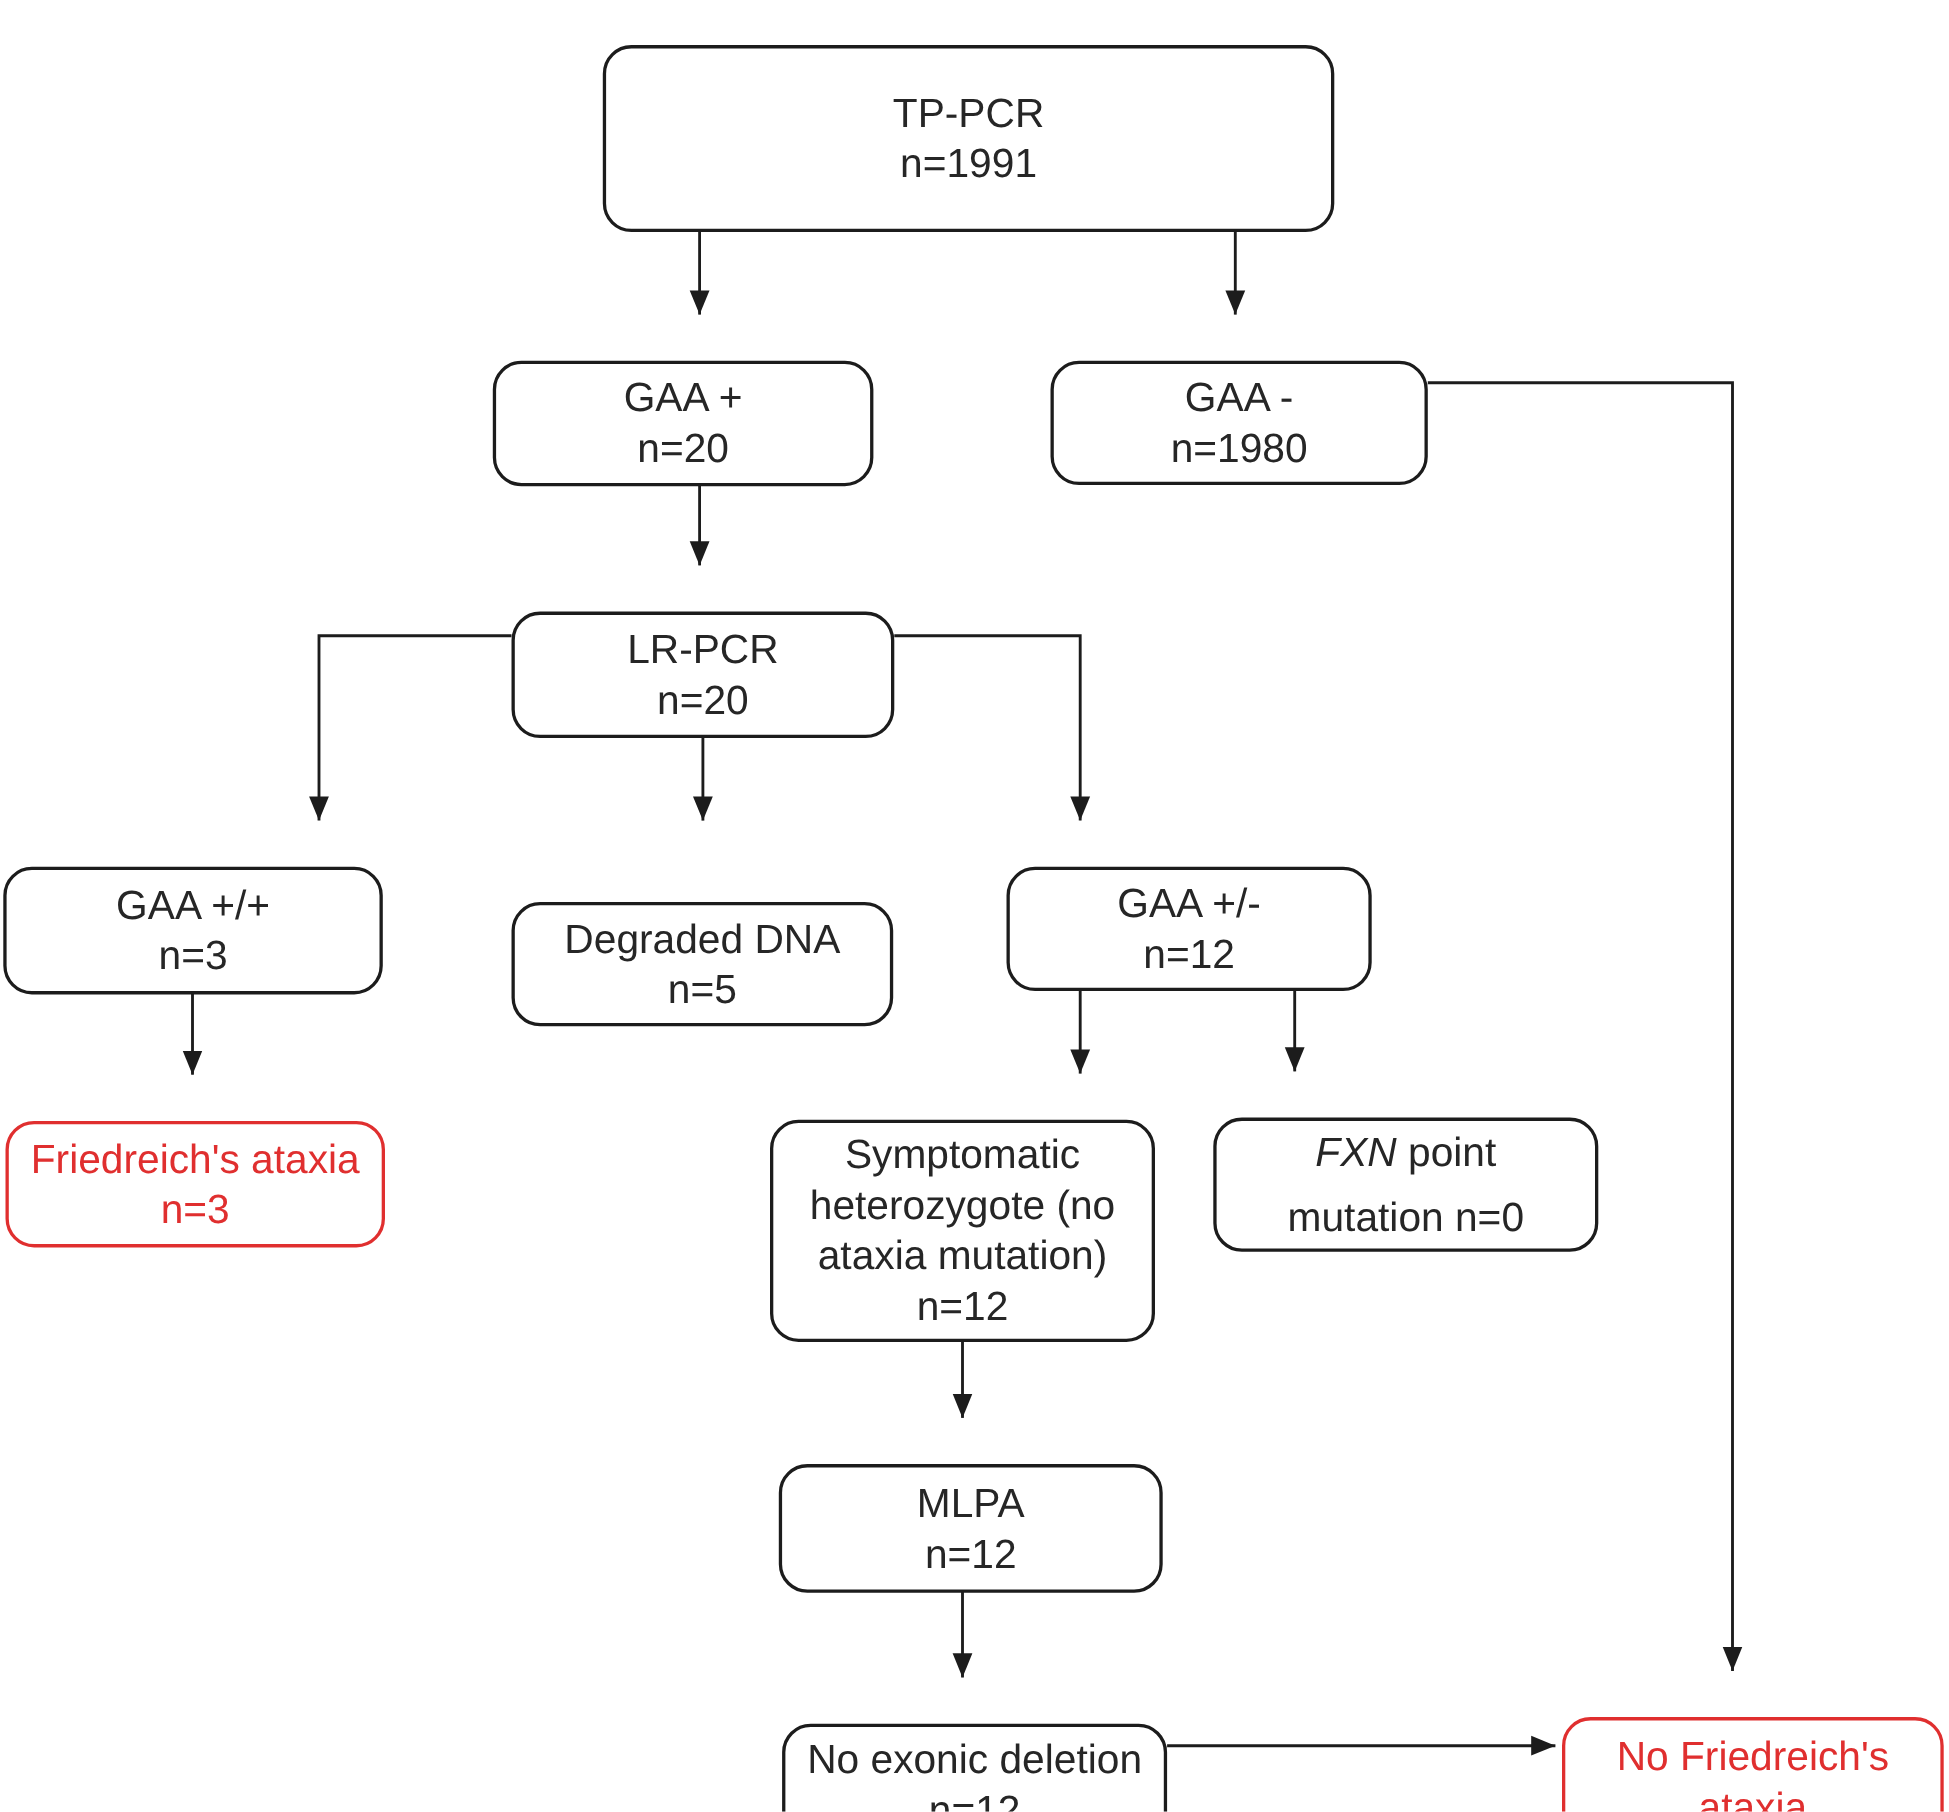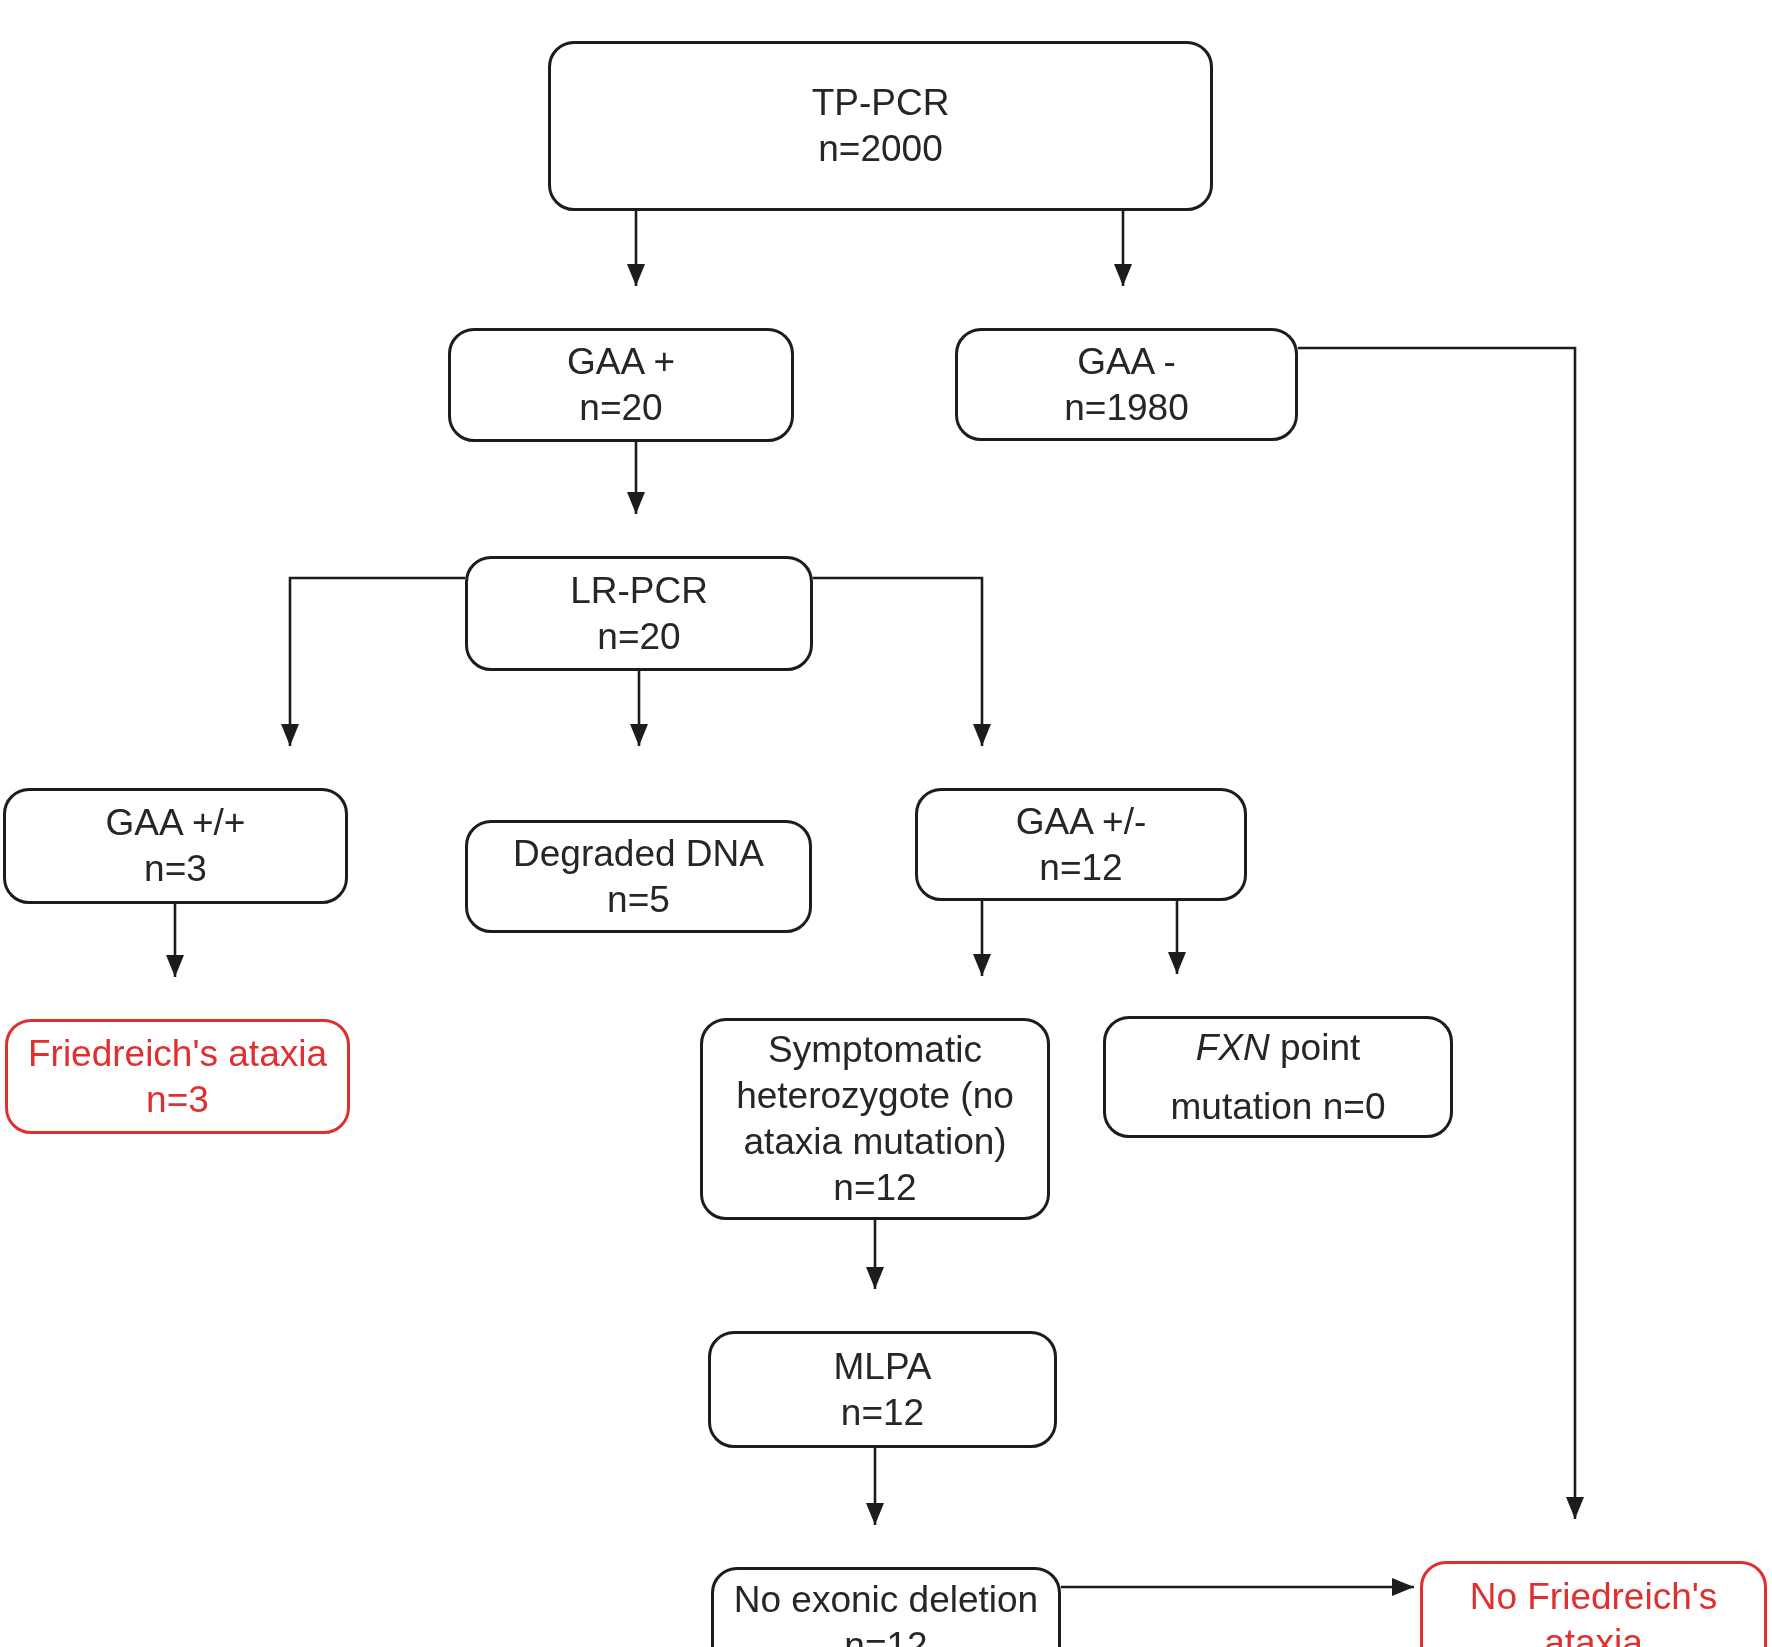--- a/index.html
+++ b/index.html
@@ -48,21 +48,21 @@
     <path class="edge" d="M 175 868 V 977" marker-end="url(#arrowhead)"></path>
     <path class="edge" d="M 982 865 V 976" marker-end="url(#arrowhead)"></path>
     <path class="edge" d="M 1177 865 V 974" marker-end="url(#arrowhead)"></path>
     <path class="edge" d="M 875 1184 V 1289" marker-end="url(#arrowhead)"></path>
     <path class="edge" d="M 875 1412 V 1525" marker-end="url(#arrowhead)"></path>
     <path class="edge" d="M 1061 1587 H 1414" marker-end="url(#arrowhead)"></path>
   </svg>
 
   <div class="node" style="left:548px;top:5px;width:665px;height:170px;">
     <div>TP-PCR</div>
-    <div>n=2000</div>
+    <div>n=1991</div>
   </div>
 
   <div class="node" style="left:448px;top:292px;width:346px;height:114px;">
     <div>GAA +</div>
     <div>n=20</div>
   </div>
 
   <div class="node" style="left:955px;top:292px;width:343px;height:113px;">
     <div>GAA -</div>
     <div>n=1980</div>

